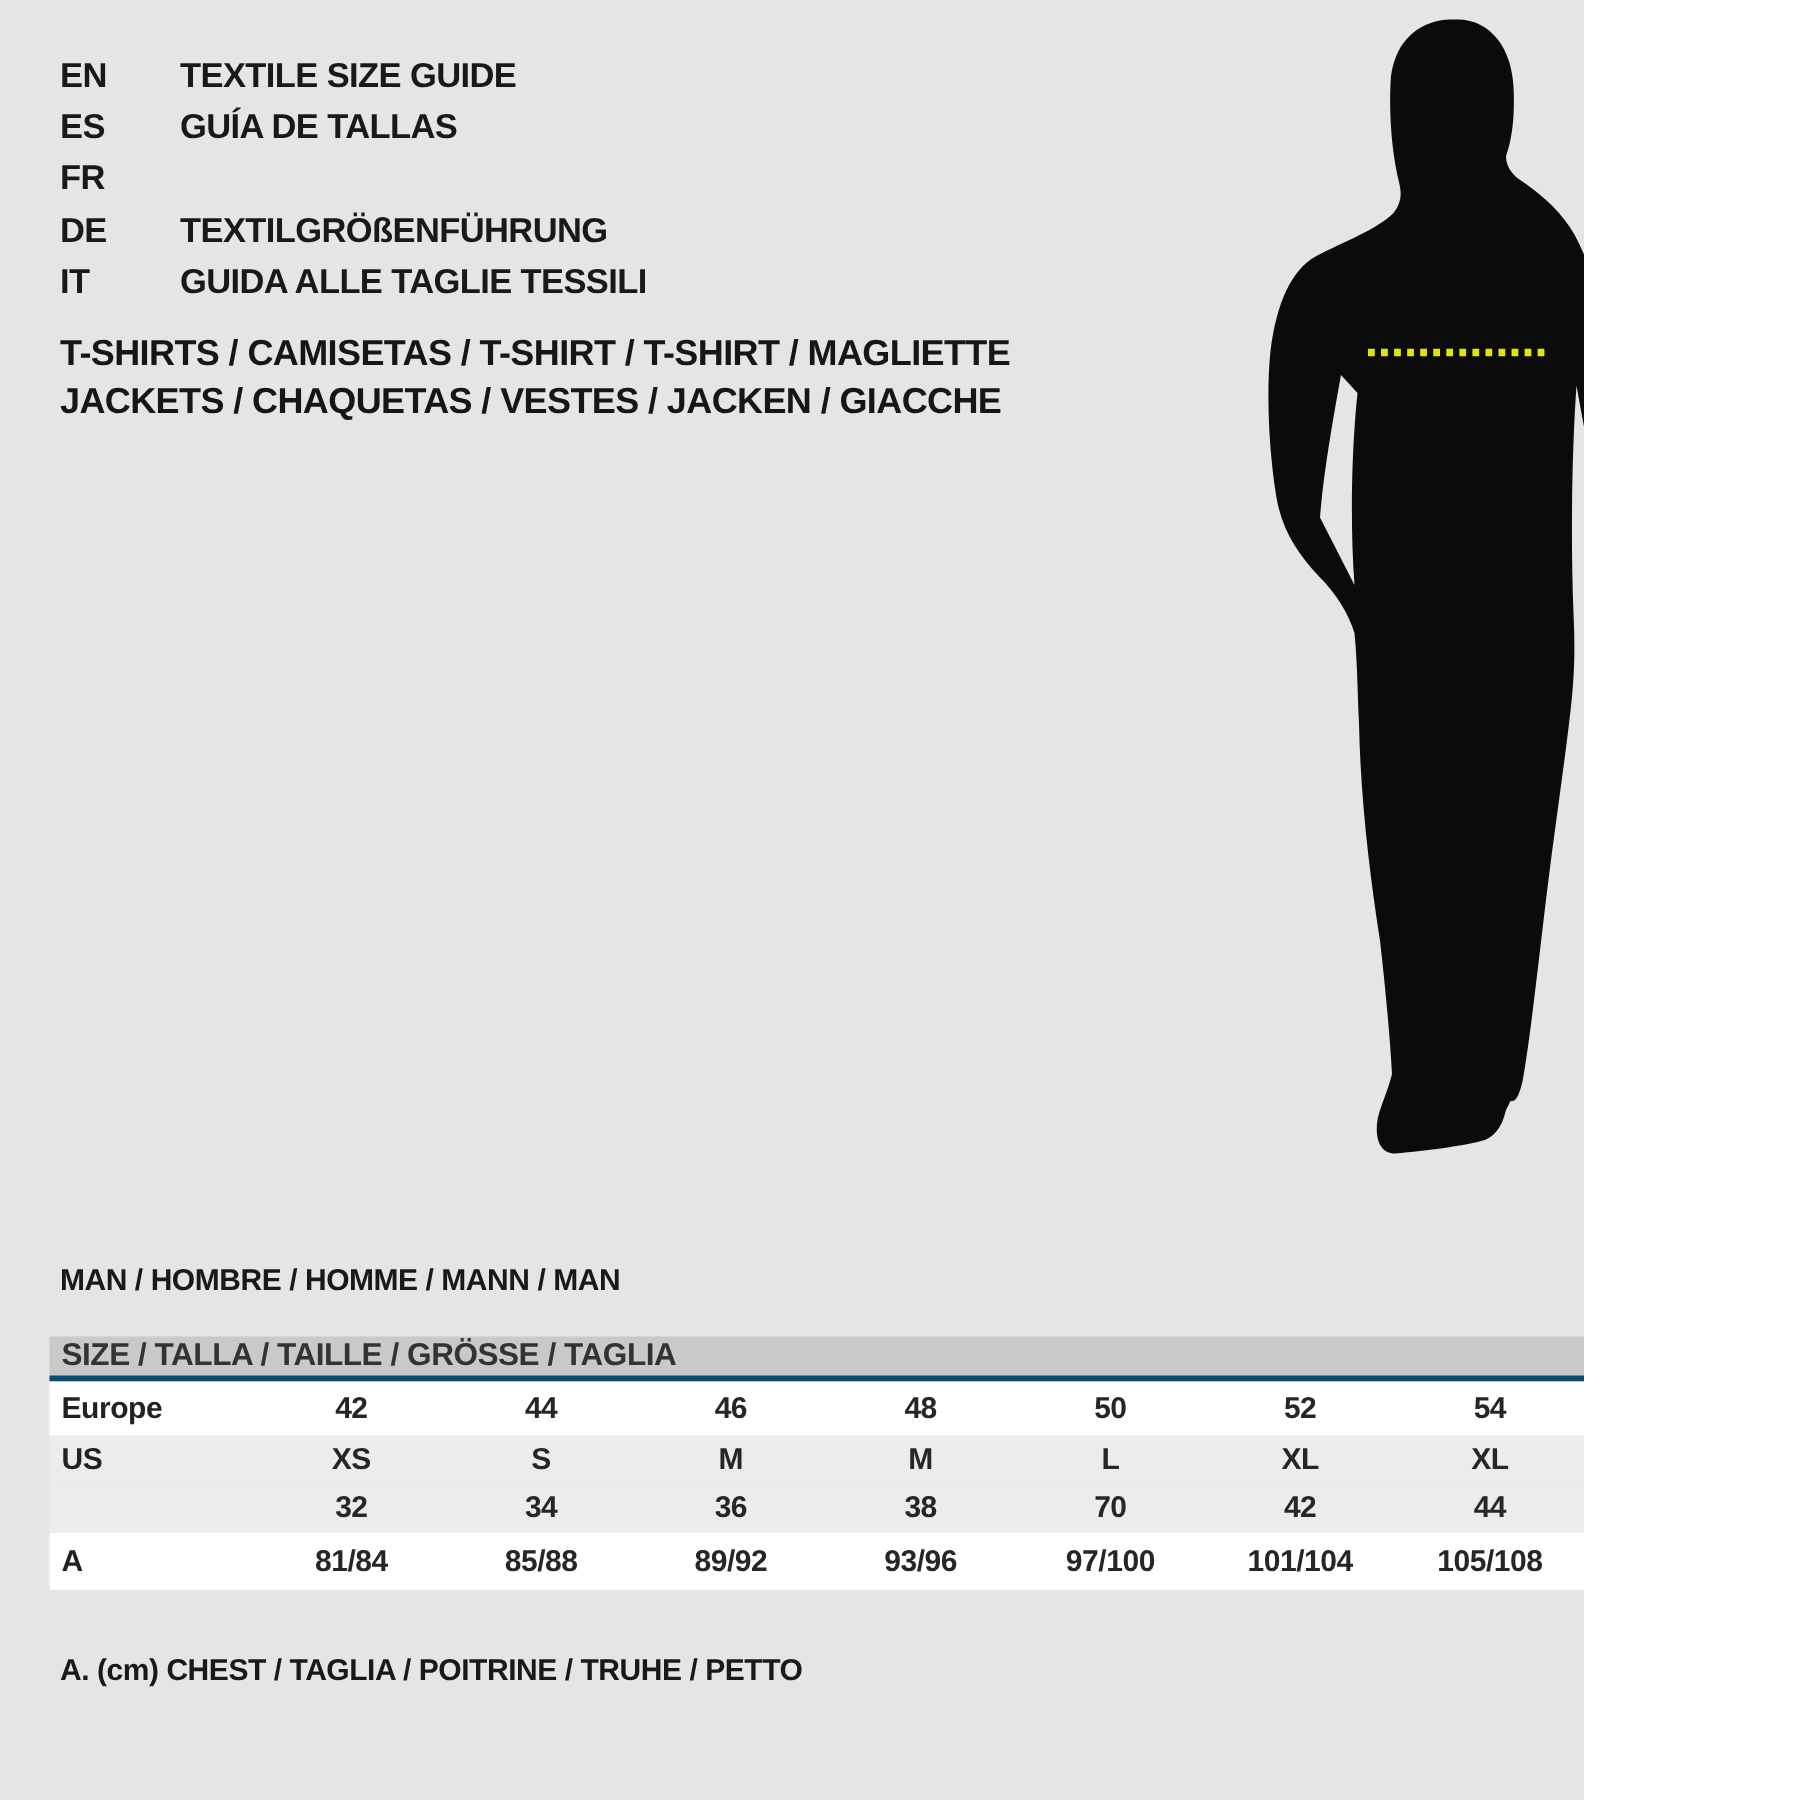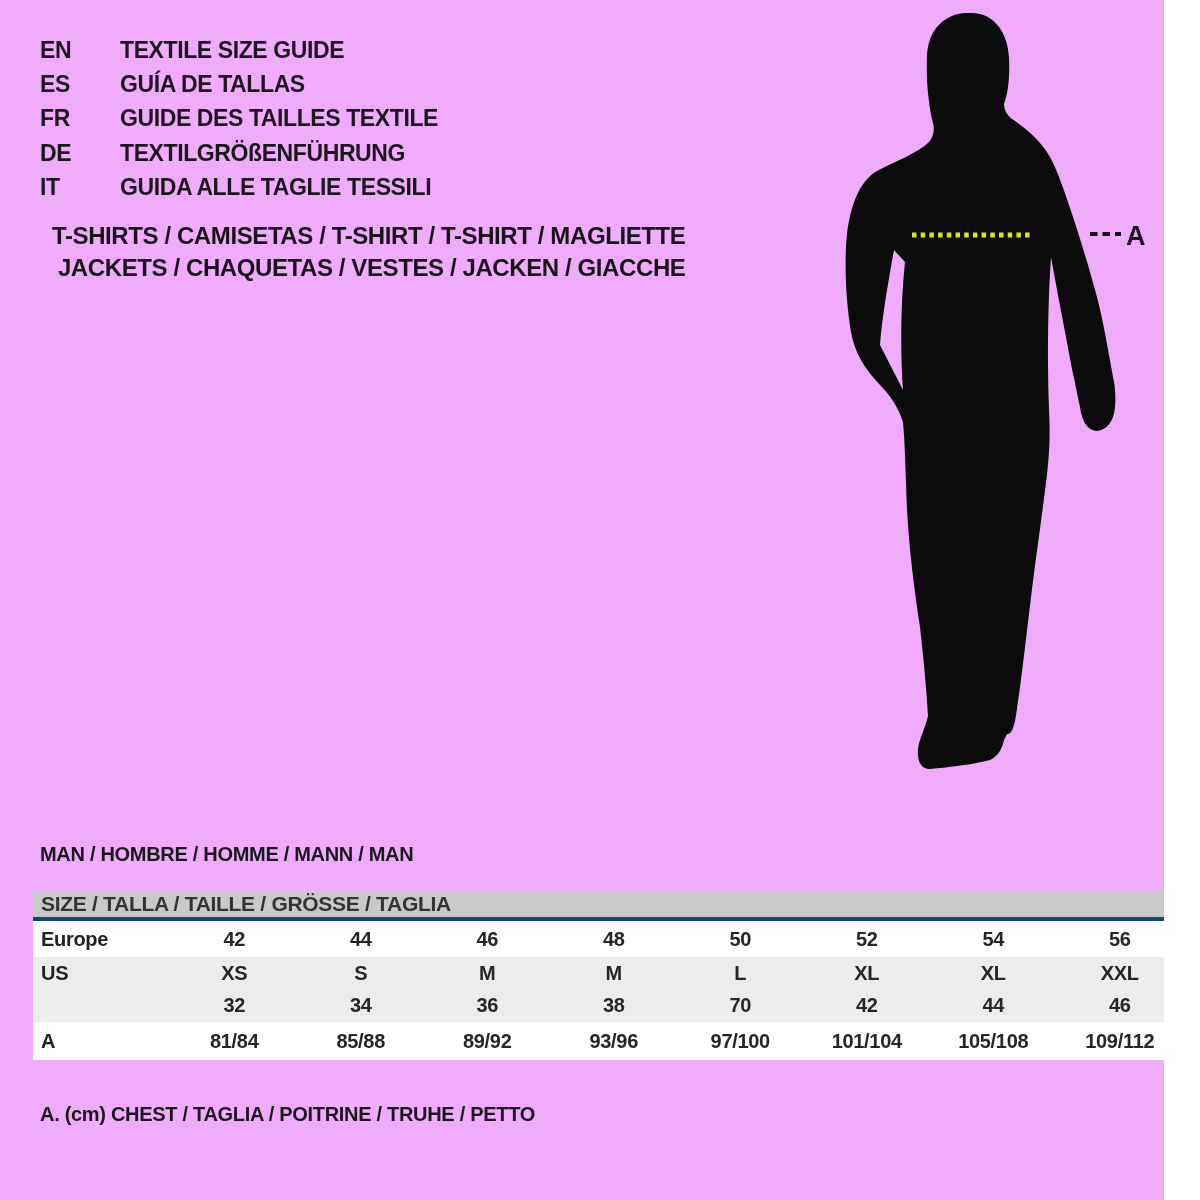--- a/index.html
+++ b/index.html
@@ -3,23 +3,23 @@
 <meta charset="utf-8">
 <style>
   * { margin: 0; padding: 0; box-sizing: border-box; }
   html, body { background: #ffffff; }
   body {
     font-family: "Liberation Sans", "DejaVu Sans", sans-serif;
     color: #1b1b1b;
   }
   .page {
     position: relative;
-    width: 1164px;
+    width: 1056px;
     height: 1200px;
-    background: #f0abfc;
+    background: #e5e5e5;
     overflow: hidden;
   }
 
   
   .lang-list {
     position: absolute;
     left: 40px;
     top: 33px;
   }
   .lang-row {
@@ -32,23 +32,22 @@
     font-size: 23px;
     font-weight: 700;
     letter-spacing: -0.4px;
     white-space: nowrap;
     color: #191919;
   }
 
   
   .products {
     position: absolute;
-    left: 52px;
+    left: 40px;
     top: 220px;
-    text-align: right;
   }
   .product-line {
     font-size: 24px;
     font-weight: 700;
     letter-spacing: -0.4px;
     line-height: 32px;
     white-space: nowrap;
     color: #161616;
   }
 
@@ -149,21 +148,20 @@
     <div class="lang-row">
       <span class="lang-code">EN</span>
       <span class="lang-label">TEXTILE SIZE GUIDE</span>
     </div>
     <div class="lang-row">
       <span class="lang-code">ES</span>
       <span class="lang-label">GUÍA DE TALLAS</span>
     </div>
     <div class="lang-row">
       <span class="lang-code">FR</span>
-      <span class="lang-label">GUIDE DES TAILLES TEXTILE</span>
     </div>
     <div class="lang-row">
       <span class="lang-code">DE</span>
       <span class="lang-label">TEXTILGRÖßENFÜHRUNG</span>
     </div>
     <div class="lang-row">
       <span class="lang-code">IT</span>
       <span class="lang-label">GUIDA ALLE TAGLIE TESSILI</span>
     </div>
   </div>

